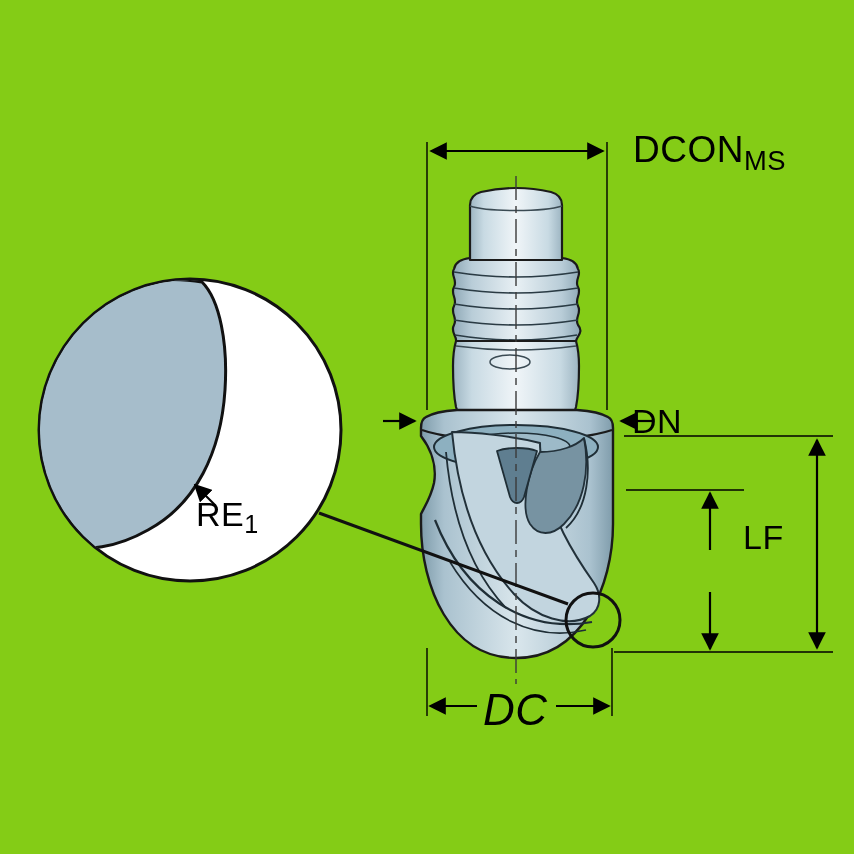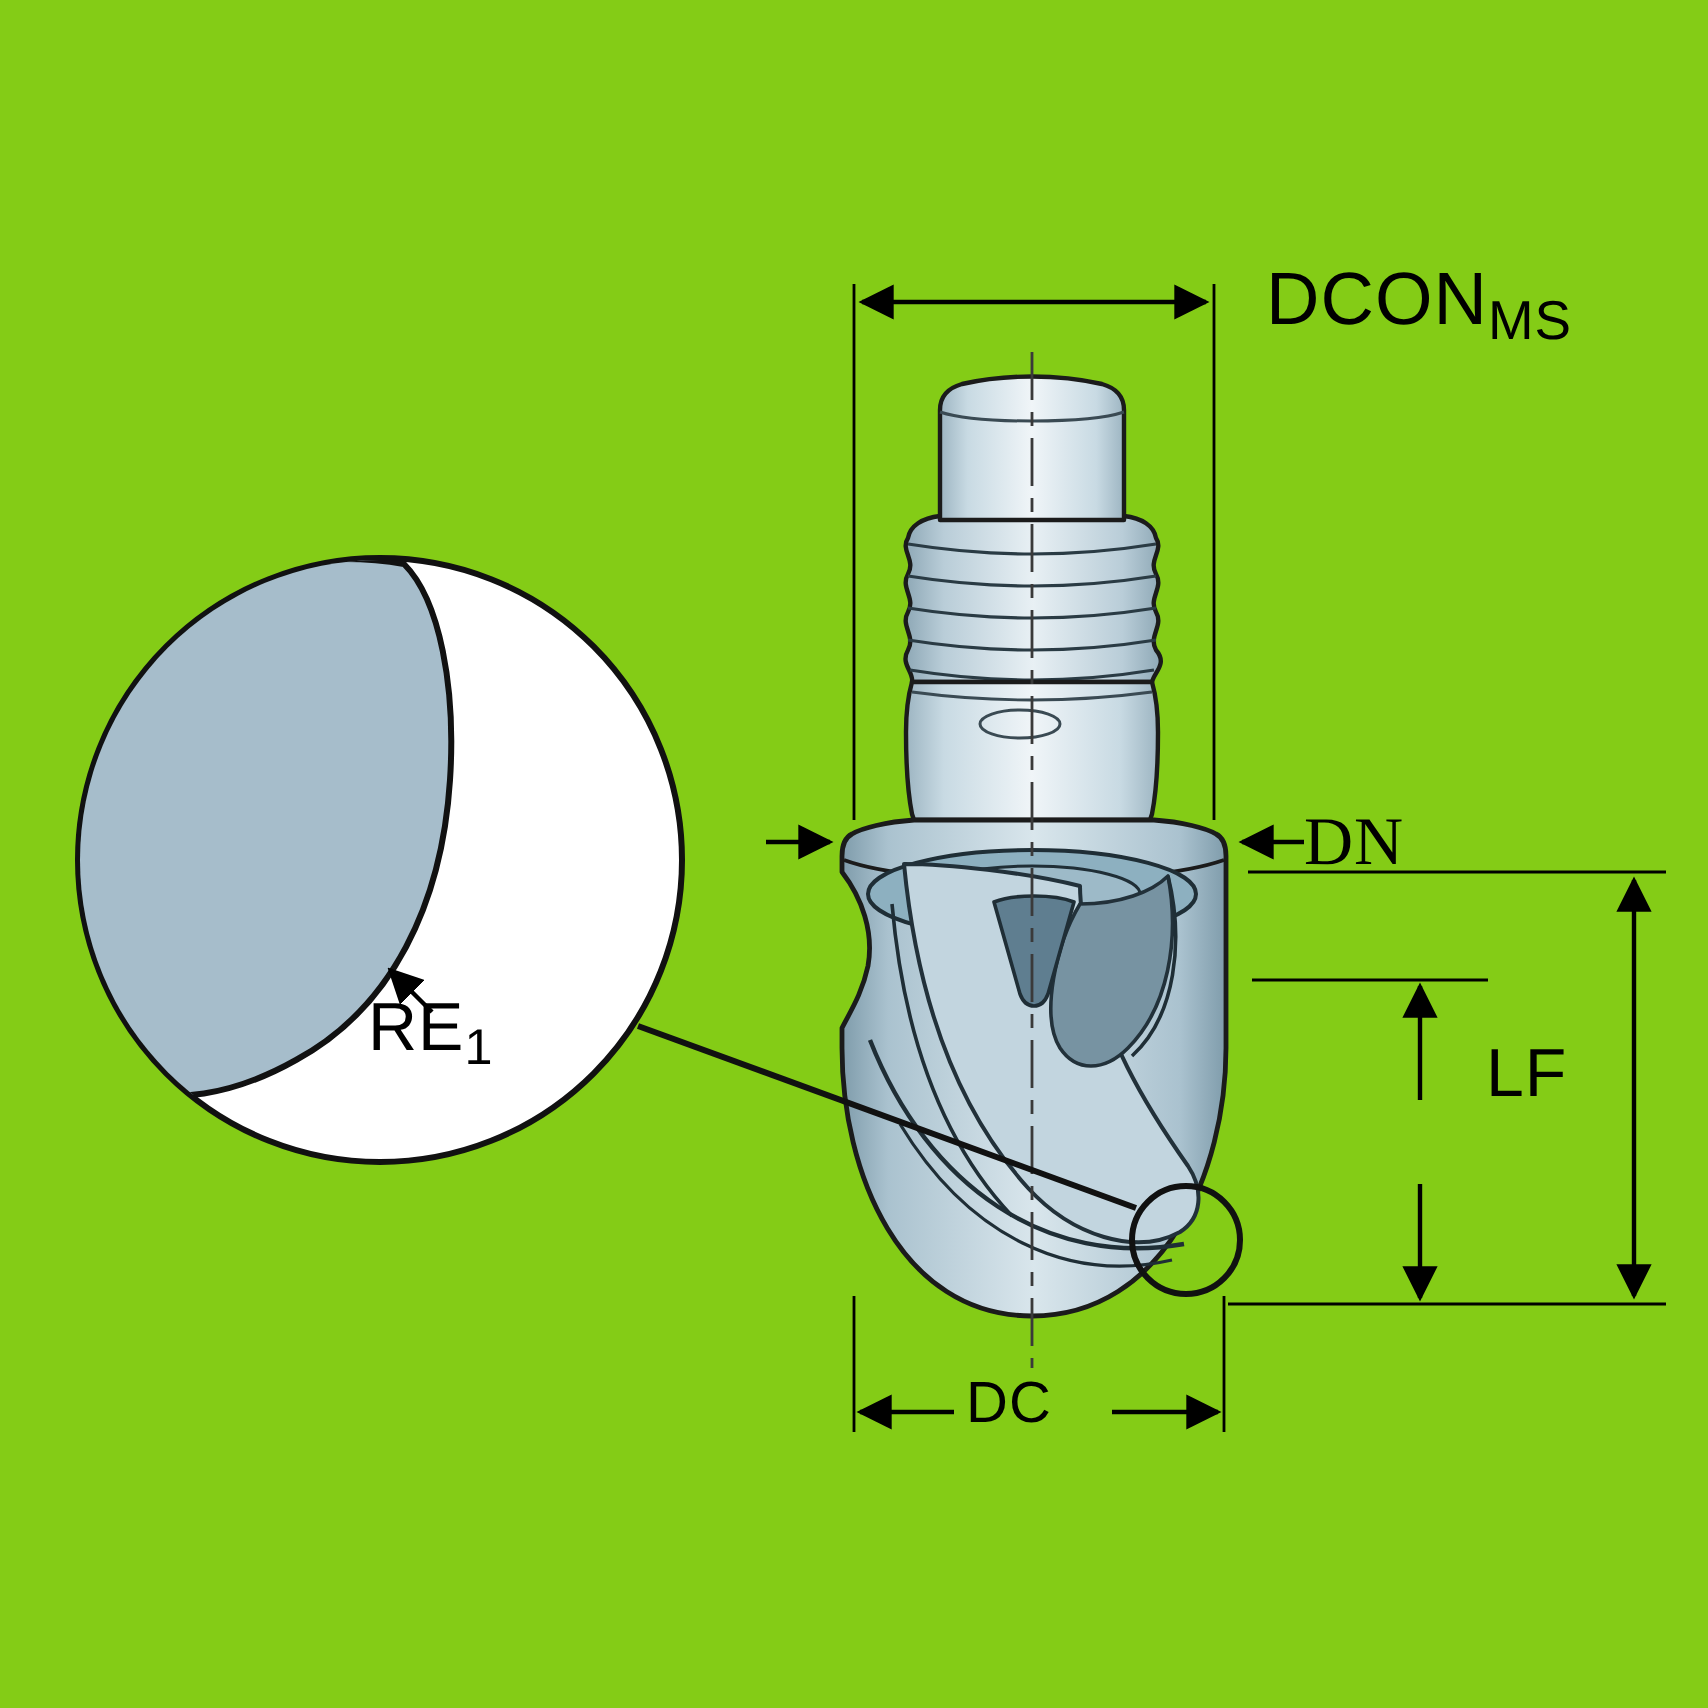--- a/index.html
+++ b/index.html
@@ -133,30 +133,30 @@
     <circle cx="190" cy="430" r="151" fill="#ffffff" stroke="#111" stroke-width="3"></circle>
     <path d="M 58 302 C 120 280 170 276 202 282 C 220 300 228 344 225 390 C 221 452 196 504 148 530 C 116 548 86 552 62 544 L 36 532 L 34 300 Z" fill="#a6bdcb" stroke="#111" stroke-width="3" clip-path="url(#detailClip)"></path>
     <line x1="216" y1="506" x2="195" y2="485" stroke="#000" stroke-width="2.2" marker-end="url(#arr)"></line>
   </g>
 </svg>
 
 <div class="dim-label label-dcon" style="left:633px; top:131px;">
   <span>DCON</span><sub>MS</sub>
 </div>
 
-<div class="dim-label" style="left:652px; top:404px;font-family:Liberation Serif, serif;">
+<div class="dim-label" style="left:632px; top:404px;">
   <span>DN</span>
 </div>
 
 <div class="dim-label" style="left:743px; top:520px;">
   <span>LF</span>
 </div>
 
 
-<div class="dim-label" style="left:483px; top:687px; font-size:29px;">
+<div class="dim-label" style="left:483px; top:687px; font-size:44px;font-style:italic;">
   <span>DC</span>
 </div>
 
-<div class="dim-label" style="left:184px; top:497px;">
+<div class="dim-label" style="left:196px; top:497px;">
   <span>RE</span><sub>1</sub>
 </div>
 
 </div>
 
 </body></html>

